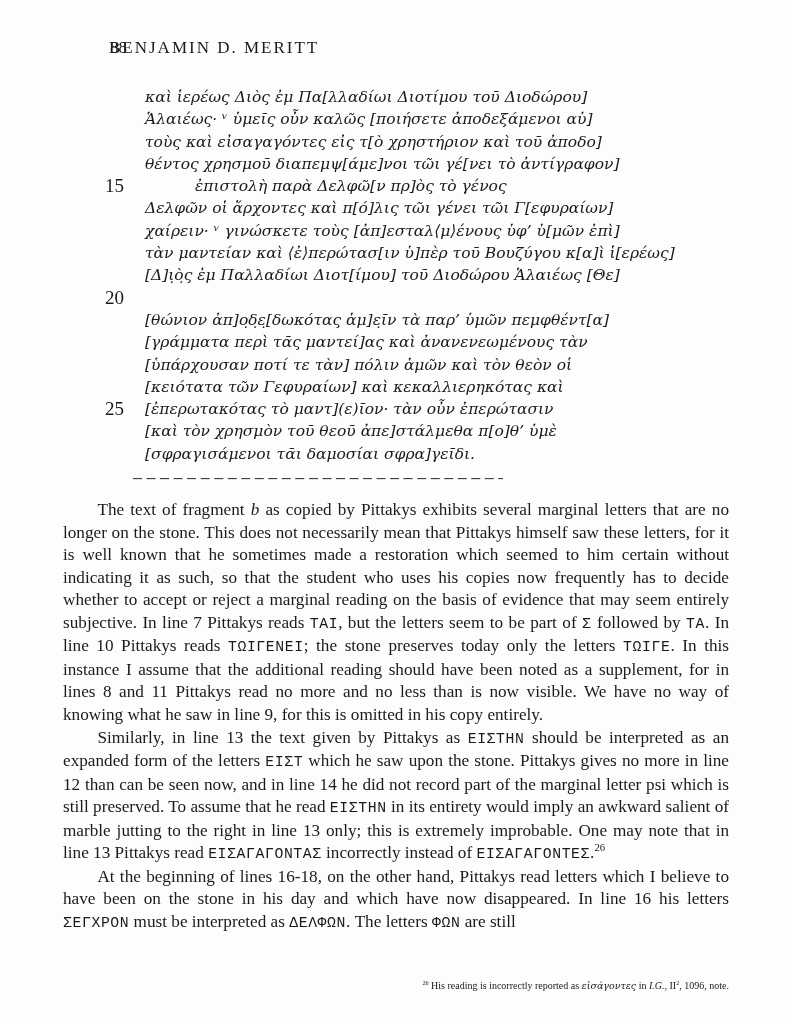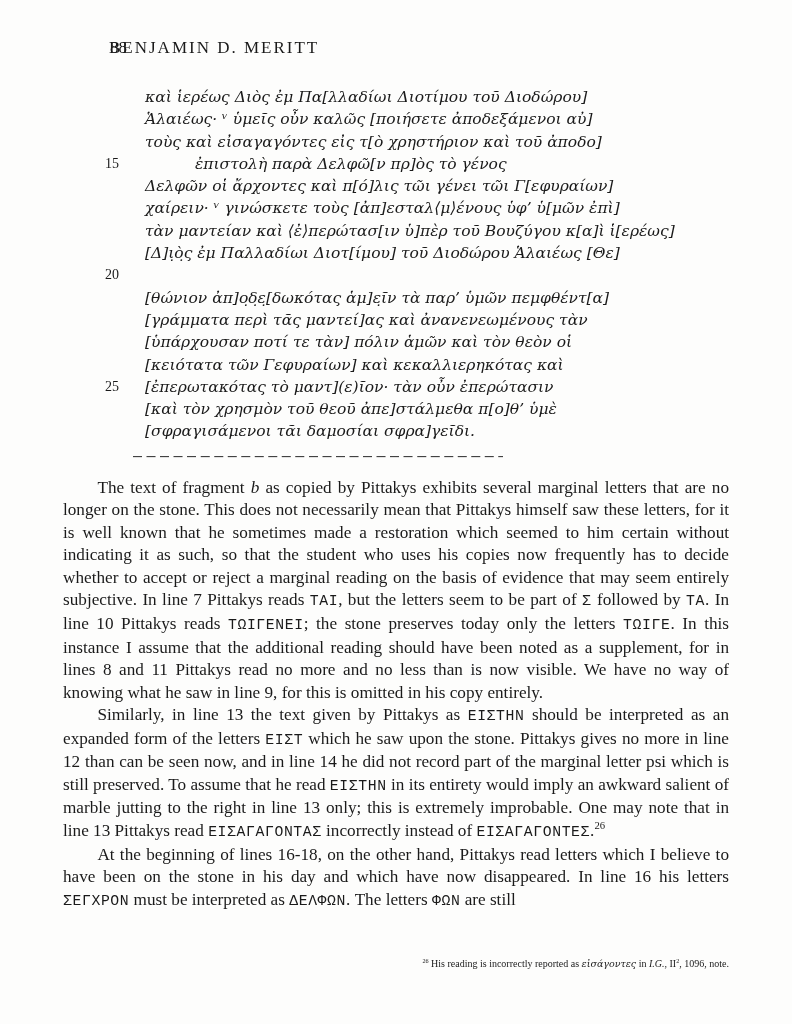--- a/index.html
+++ b/index.html
@@ -25,21 +25,21 @@
     margin-left:42px;
     font-family:"DejaVu Serif","DejaVu Sans",serif;
     font-style:italic;
     font-size:15.5px;
   }
   .gline { display:flex; line-height:22.3px; white-space:nowrap; }
   .gnum {
     flex:0 0 40px; width:40px;
     font-style:normal;
     font-family:"Liberation Serif", serif;
-    font-size:14px;
+    font-size:19px;
   }
   .gline.indent .gtext { padding-left:50px; }
   .separator {
     margin:4px 0 12px 70px;
     font-family:"DejaVu Sans Mono", monospace;
     font-size:15px;
     letter-spacing:4.5px;
     color:#3c3c3c;
     white-space:nowrap; overflow:hidden;
     width:370px;
@@ -77,20 +77,24 @@
         <span class="gnum"></span>
         <span class="gtext">καὶ ἱερέως Διὸς ἐμ Πα[λλαδίωι Διοτίμου τοῦ Διοδώρου]</span>
       </div>
       <div class="gline">
         <span class="gnum"></span>
         <span class="gtext">Ἁλαιέως· ᵛ ὑμεῖς οὖν καλῶς [ποιήσετε ἀποδεξάμενοι αὐ]</span>
       </div>
       <div class="gline">
         <span class="gnum"></span>
         <span class="gtext">τοὺς καὶ εἰσαγαγόντες εἰς τ[ὸ χρηστήριον καὶ τοῦ ἀποδο]</span>
+      </div>
+      <div class="gline">
+        <span class="gnum"></span>
+        <span class="gtext">θέντος χρησμοῦ διαπεμψ[άμε]νοι τῶι γέ[νει τὸ ἀντίγραφον]</span>
       </div>
       <div class="gline indent">
         <span class="gnum">15</span>
         <span class="gtext">ἐπιστολὴ παρὰ Δελφῶ[ν πρ]ὸς τὸ γένος</span>
       </div>
       <div class="gline">
         <span class="gnum"></span>
         <span class="gtext">Δελφῶν οἱ ἄρχοντες καὶ π[ό]λις τῶι γένει τῶι Γ[εφυραίων]</span>
       </div>
       <div class="gline">

